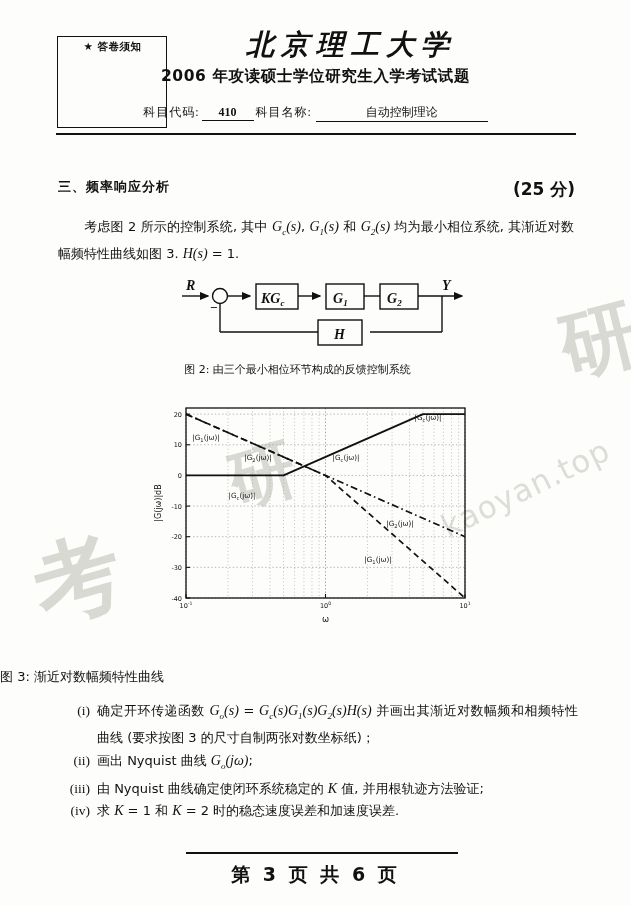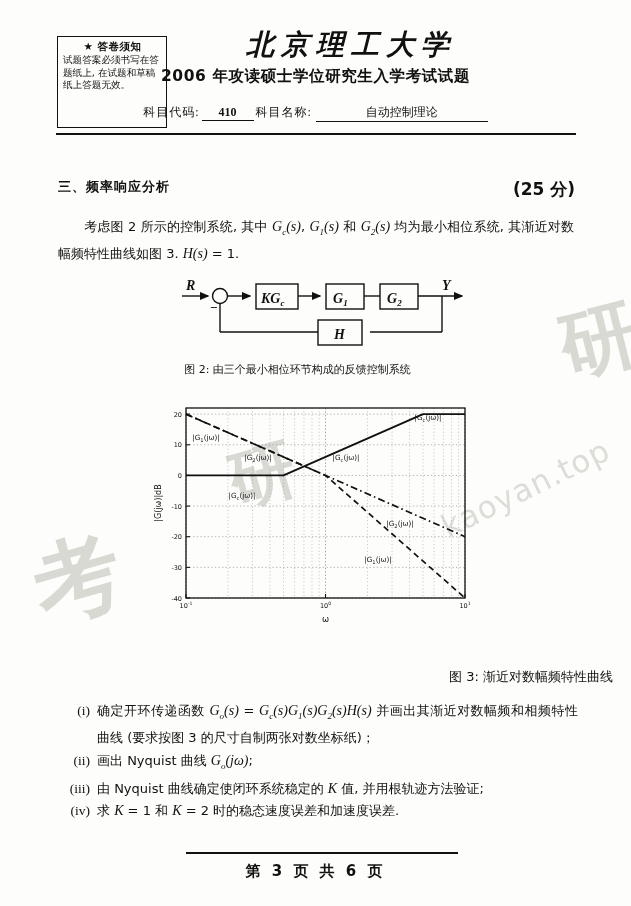--- a/index.html
+++ b/index.html
@@ -59,52 +59,51 @@
   i.mv{font-family:"Liberation Serif",serif;font-style:italic;font-size:14px;}
   sub.mv{font-size:9px;font-style:italic;font-family:"Liberation Serif",serif;}
 
   
   .diagram{position:absolute;left:170px;top:276px;width:300px;height:72px;z-index:2;}
   .fig2cap{position:absolute;left:16px;top:362px;width:563px;text-align:center;
            font-size:11px;z-index:2;font-family:"DejaVu Sans",sans-serif;}
 
   
   .chartwrap{position:absolute;left:150px;top:398px;width:330px;height:240px;z-index:2;}
-  .fig3cap{position:absolute;left:0;top:668px;width:613px;text-align:right;
+  .fig3cap{position:absolute;left:0;top:668px;width:613px;text-align:left;
            font-size:13px;z-index:2;font-family:"DejaVu Sans",sans-serif;}
 
   
   .qlist{position:absolute;left:58px;top:700px;width:520px;z-index:2;
          font-size:13px;line-height:21.5px;font-family:"DejaVu Sans",sans-serif;}
   .qrow{display:flex;margin-bottom:1px;}
   .qnum{width:32px;flex:0 0 32px;text-align:right;padding-right:7px;
         font-family:"Liberation Serif",serif;font-size:13.5px;}
   .qtxt{flex:1;text-align:justify;}
 
   
   .foot-rule{position:absolute;left:186px;top:852px;width:272px;height:0;
              border-top:2px solid #111;z-index:2;}
   .footer{position:absolute;left:0;top:862px;width:631px;text-align:center;
-          font-size:15px;font-weight:700;letter-spacing:3px;z-index:2;
+          font-size:19px;font-weight:700;letter-spacing:3px;z-index:2;
           font-family:"DejaVu Sans",sans-serif;}
 </style>
 </head>
 <body>
 
 <div class="page">
 
   <div class="wm wm-left">考</div>
   <div class="wm wm-mid">研</div>
   <div class="wm wm-right">研</div>
   <div class="wm wm-url">kaoyan.top</div>
 
   <div class="header">
     <div class="notice">
       <div class="notice-title">★ 答卷须知</div>
-      <div class="notice-body">试题答案必须书写在答题纸上, 在试题和草稿纸上答题无效。</div>
     </div>
     <div class="uni-name">北京理工大学</div>
     <div class="exam-title">2006 年攻读硕士学位研究生入学考试试题</div>
     <div class="subj-row">
       <span class="lbl">科目代码:</span><span class="subj-code">410</span><span class="lbl">科目名称:</span><span class="subj-name">自动控制理论</span>
     </div>
     <div class="hrule"></div>
   </div>
 
   <div class="sec-head">三、频率响应分析</div>

